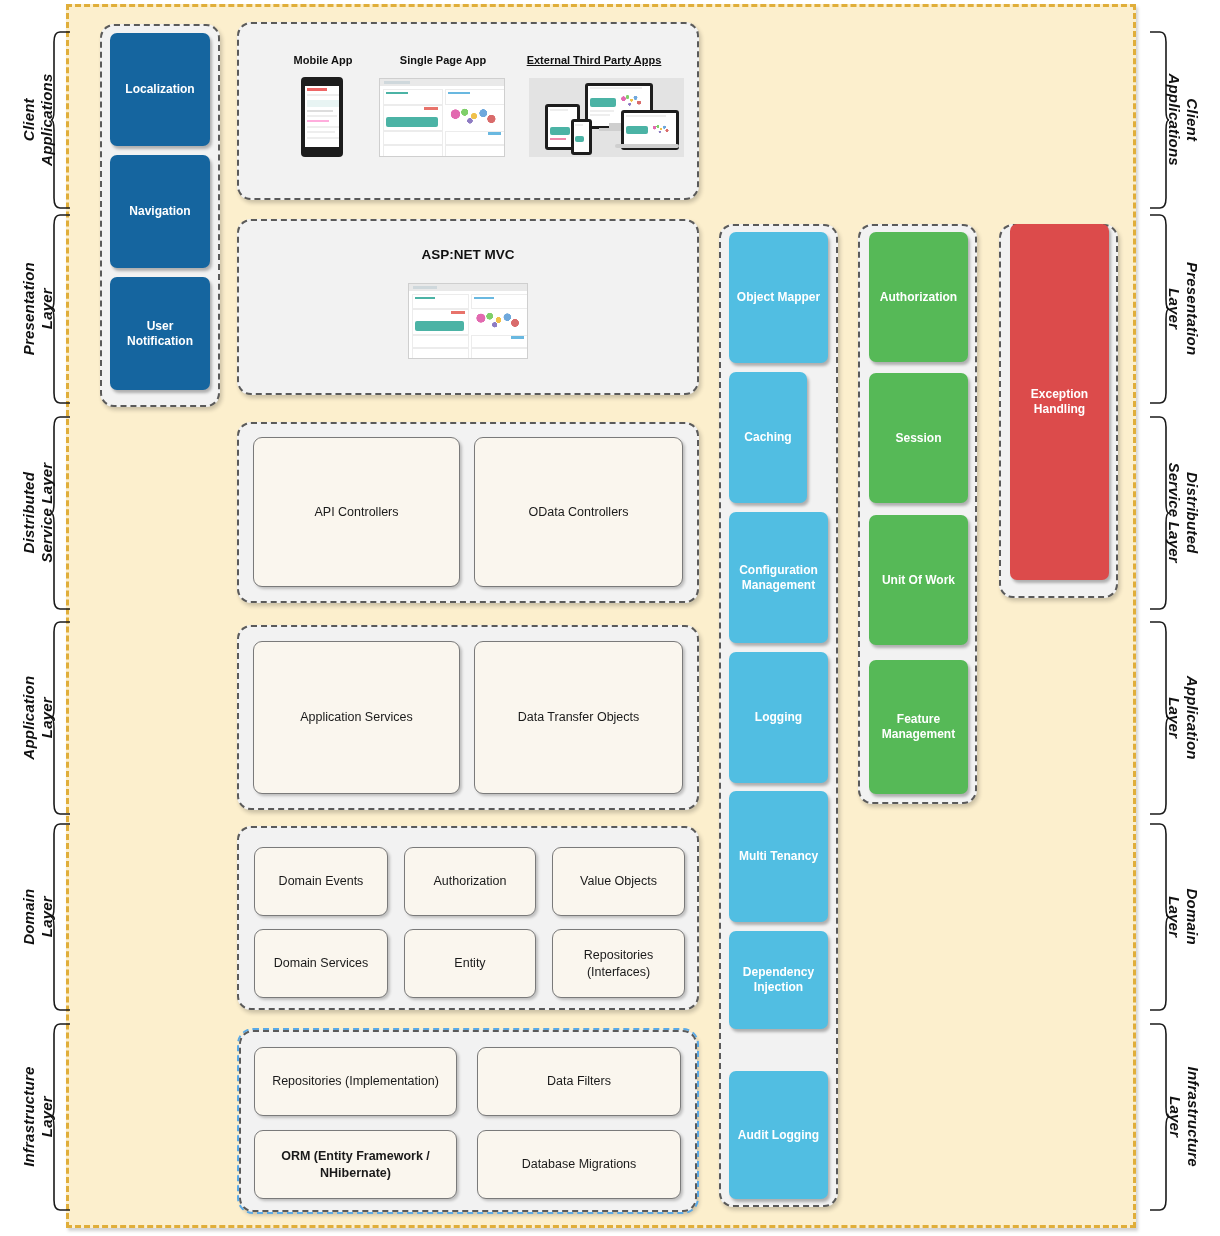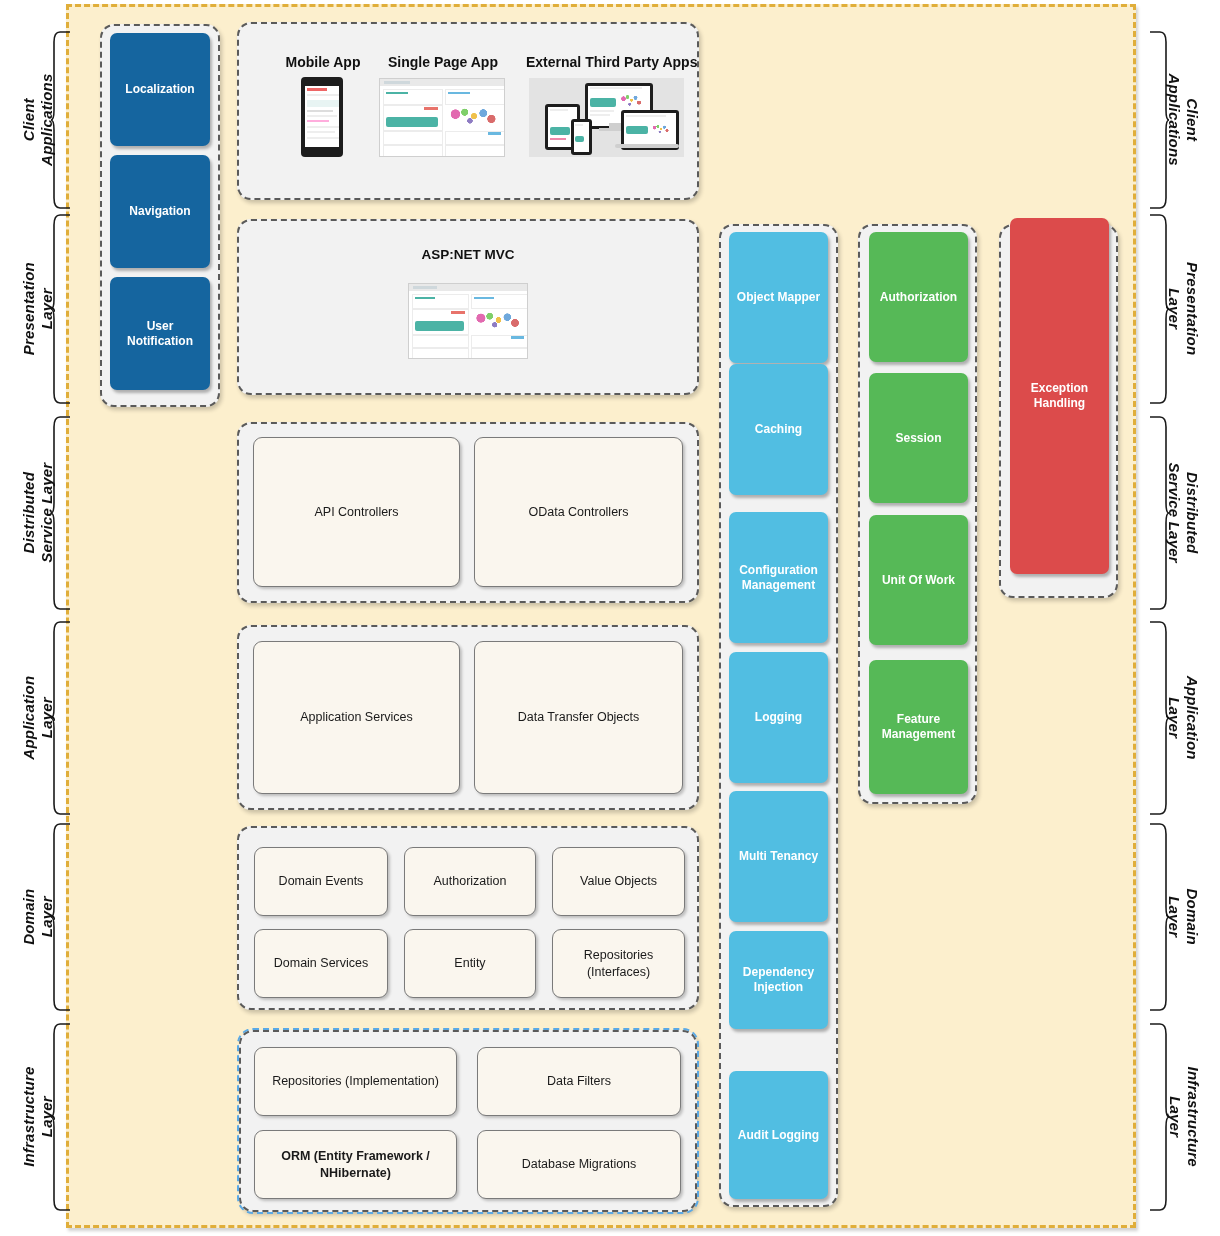--- a/index.html
+++ b/index.html
@@ -63,21 +63,21 @@
     color:#1a1a1a;
     font-size:12.5px;
     line-height:1.3;
     box-shadow:2px 2px 3px rgba(0,0,0,0.22);
     padding:2px 0;
   }
 
   
   .caption{
     position:absolute;
-    font-size:14px;
+    font-size:11px;
     font-weight:bold;
     color:#111;
     text-align:center;
     white-space:nowrap;
   }
 
   
   .layer-label{
     position:absolute;
     font-size:15px;
@@ -232,21 +232,21 @@
   </div>
   <div class="tile navy" style="left:110px;top:277px;width:100px;height:113px;white-space:pre-line;">
     <span style="white-space:pre-line;">User
 Notification</span>
   </div>
 
   <div class="group" style="left:237px;top:22px;width:462px;height:178px;"></div>
 
   <div class="caption" style="left:268px;top:54px;width:110px;">Mobile App</div>
   <div class="caption" style="left:388px;top:54px;width:110px;">Single Page App</div>
-  <div class="caption" style="left:526px;top:54px;width:160px;">External Third Party Apps</div>
+  <div class="caption" style="left:514px;top:54px;width:160px;text-decoration:underline;">External Third Party Apps</div>
 
   <div class="thumb phone" style="left:301px;top:77px;width:42px;height:80px;">
     <div class="screen">
       <div class="mini">
         <div class="bar" style="left:2px;top:2px;width:20px;height:3px;background:#e66;"></div>
         <div class="bar" style="left:2px;top:8px;width:34px;height:2px;"></div>
         <div class="chip" style="left:2px;top:14px;width:34px;height:7px;"></div>
         <div class="bar" style="left:2px;top:24px;width:26px;height:2px;background:#ddd;"></div>
         <div class="bar" style="left:2px;top:29px;width:30px;height:2px;background:#eee;"></div>
         <div class="bar" style="left:2px;top:34px;width:22px;height:2px;background:#f3a;opacity:.4;"></div>
@@ -395,21 +395,21 @@
 NHibernate)</span>
   </div>
   <div class="box" style="left:477px;top:1130px;width:204px;height:69px;">
     <span>Database Migrations</span>
   </div>
 
   <div class="group" style="left:719px;top:224px;width:119px;height:983px;"></div>
   <div class="tile cyan" style="left:729px;top:232px;width:99px;height:131px;">
     <span>Object Mapper</span>
   </div>
-  <div class="tile cyan" style="left:729px;top:364px;width:99px;height:131px;align-items:center;">
+  <div class="tile cyan" style="left:729px;top:372px;width:78px;height:131px;align-items:center;">
     <span>Caching</span>
   </div>
   <div class="tile cyan" style="left:729px;top:512px;width:99px;height:131px;">
     <span style="white-space:pre-line;">Configuration
 Management</span>
   </div>
   <div class="tile cyan" style="left:729px;top:652px;width:99px;height:131px;">
     <span>Logging</span>
   </div>
   <div class="tile cyan" style="left:729px;top:791px;width:99px;height:131px;">
@@ -432,18 +432,18 @@
   </div>
   <div class="tile green" style="left:869px;top:515px;width:99px;height:130px;">
     <span>Unit Of Work</span>
   </div>
   <div class="tile green" style="left:869px;top:660px;width:99px;height:134px;">
     <span style="white-space:pre-line;">Feature
 Management</span>
   </div>
 
   <div class="group" style="left:999px;top:224px;width:119px;height:374px;"></div>
-  <div class="tile red" style="left:1010px;top:218px;width:99px;height:356px;">
+  <div class="tile red" style="left:1010px;top:224px;width:99px;height:356px;">
     <span style="white-space:pre-line;">Exception
 Handling</span>
   </div>
 
 </div>
 
 </body></html>

